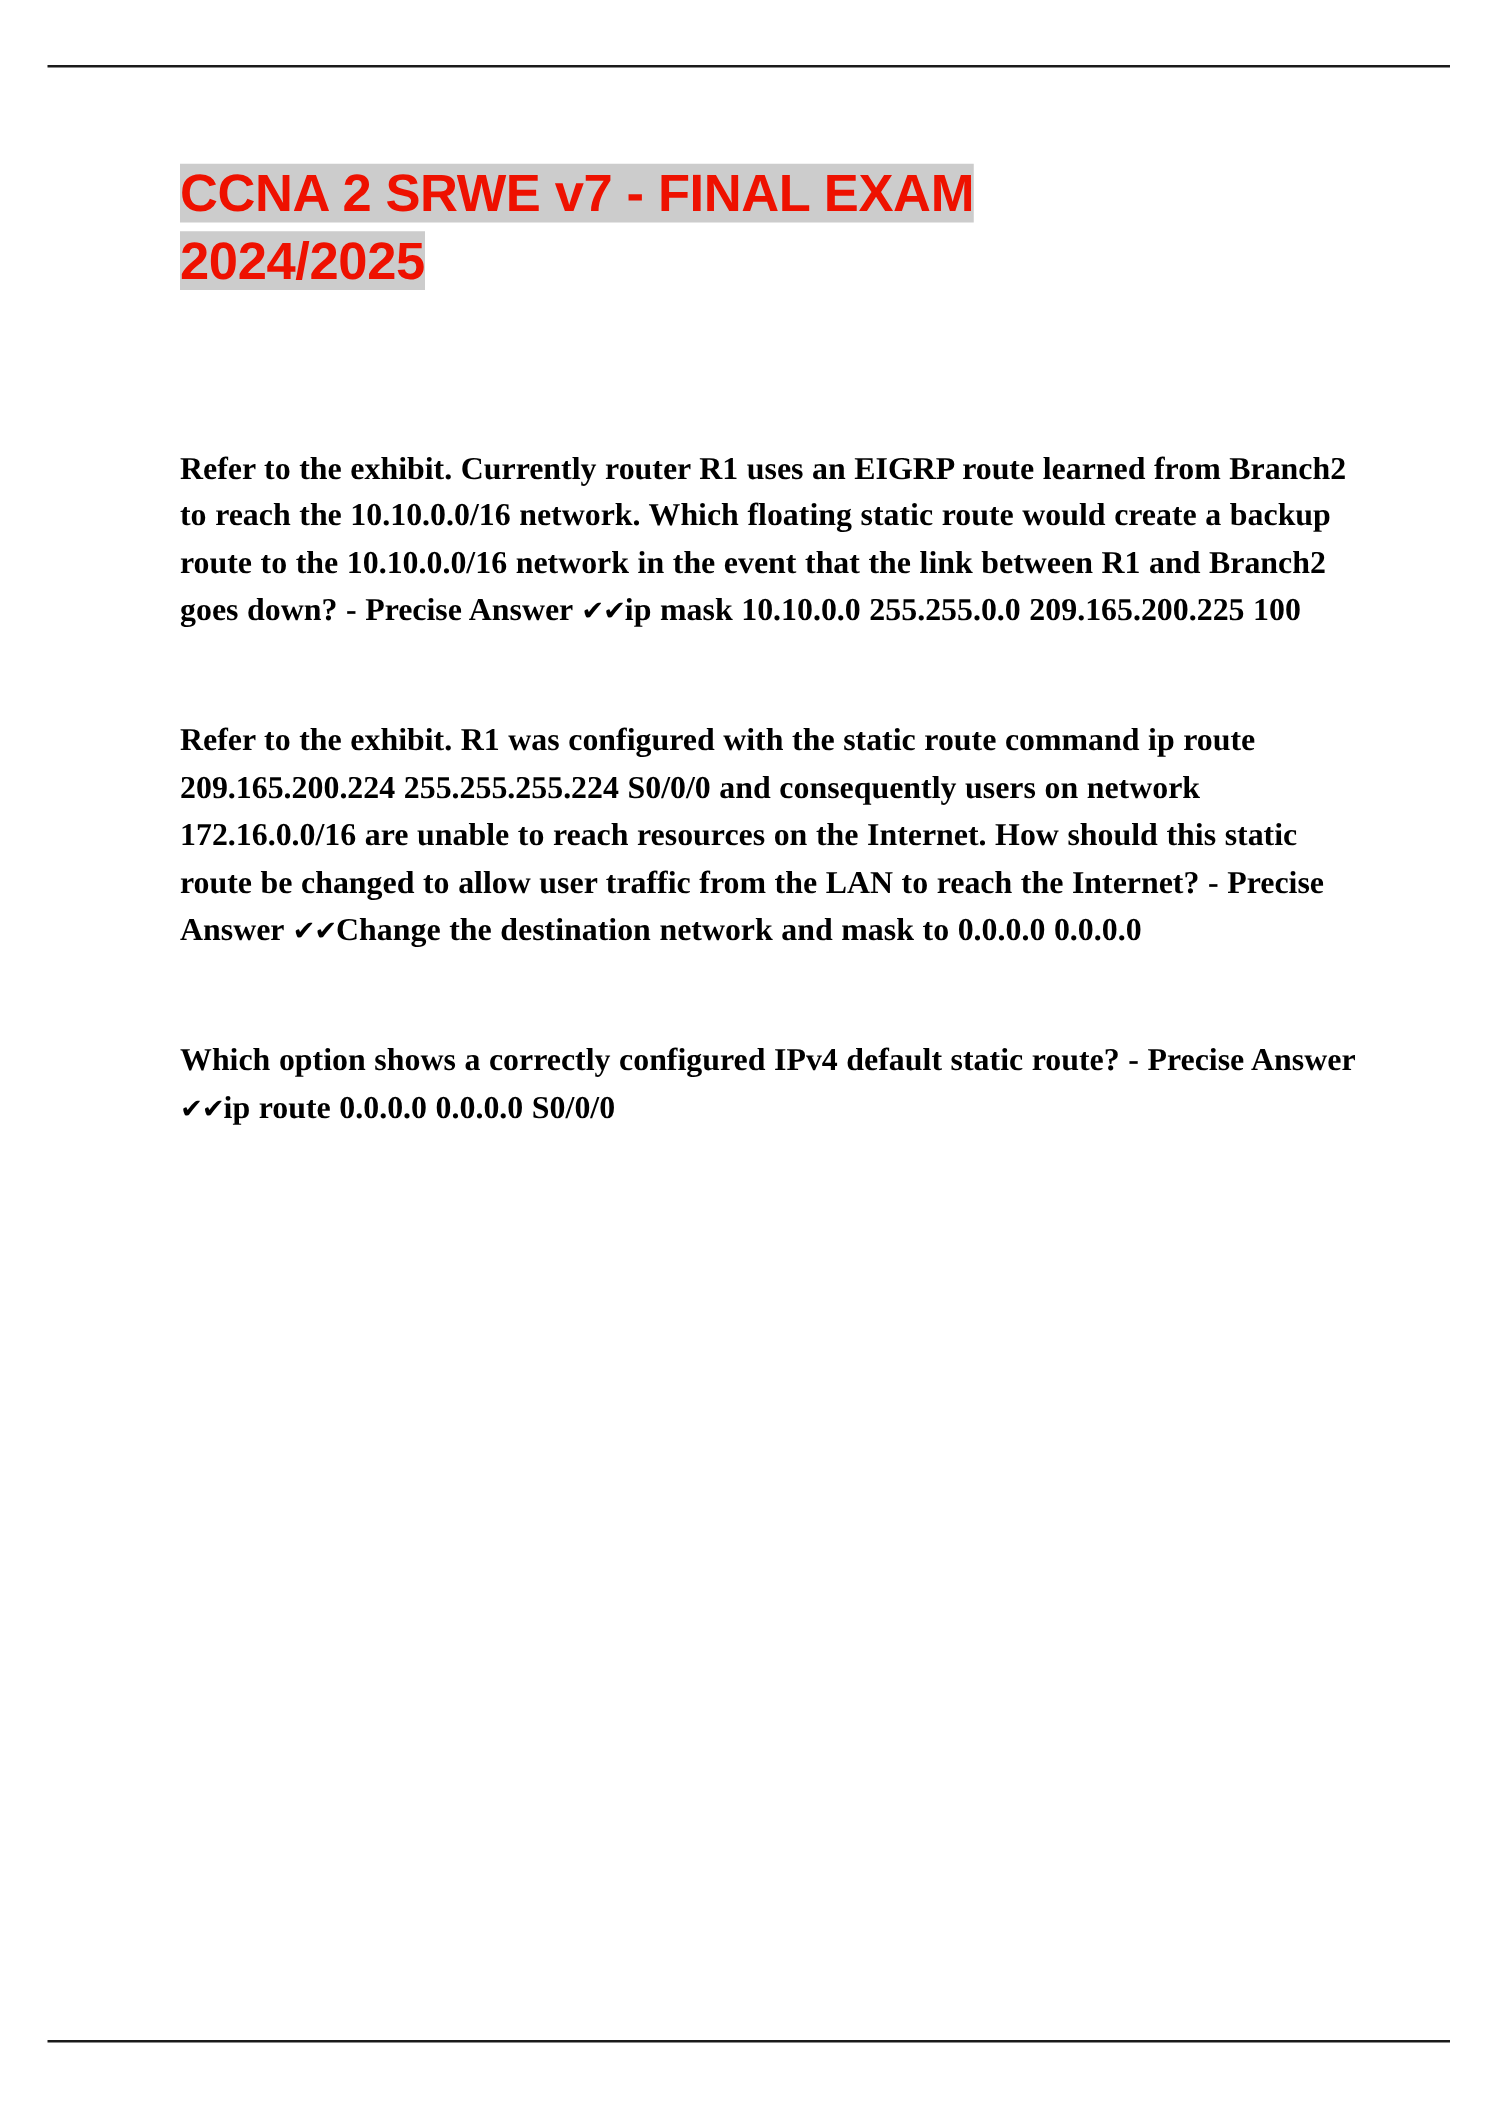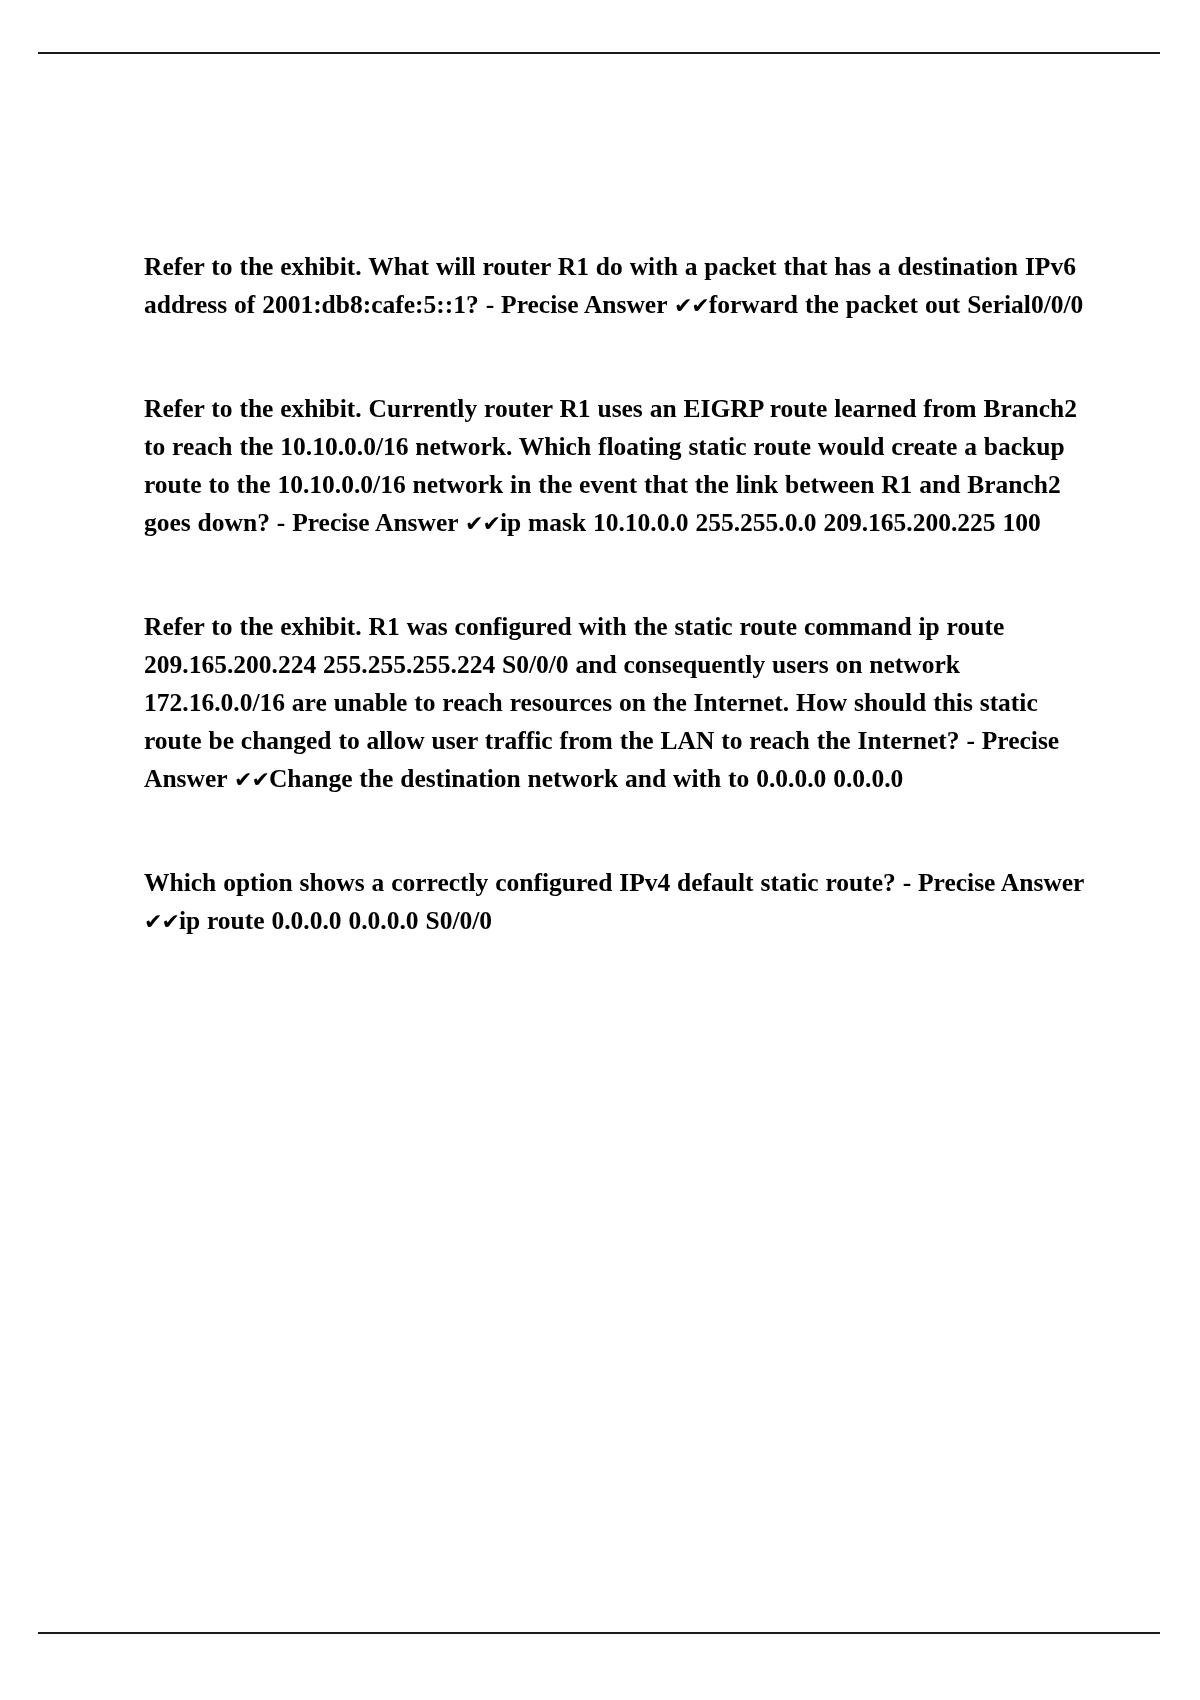--- a/index.html
+++ b/index.html
@@ -88,36 +88,36 @@
 </style>
 </head>
 <body>
 
 <div class="page">
 
   <div class="rule-top"></div>
 
   <div class="content">
 
+    <h1 class="doc-title">
+      <span class="hl">CCNA 2 SRWE v7 - FINAL EXAM</span><br>
+      <span class="hl">2024/2025</span>
+    </h1>
 
     <div class="qa-list">
 
-      <p class="qa">
-        <span>Refer to the exhibit. What will router R1 do with a packet that has a destination IPv6 address of 2001:db8:cafe:5::1? - Precise Answer</span>
-        <span class="check">✔✔</span><span>forward the packet out Serial0/0/0</span>
-      </p>
 
       <p class="qa">
         <span>Refer to the exhibit. Currently router R1 uses an EIGRP route learned from Branch2 to reach the 10.10.0.0/16 network. Which floating static route would create a backup route to the 10.10.0.0/16 network in the event that the link between R1 and Branch2 goes down? - Precise Answer</span>
         <span class="check">✔✔</span><span>ip mask 10.10.0.0 255.255.0.0 209.165.200.225 100</span>
       </p>
 
       <p class="qa">
         <span>Refer to the exhibit. R1 was configured with the static route command ip route 209.165.200.224 255.255.255.224 S0/0/0 and consequently users on network 172.16.0.0/16 are unable to reach resources on the Internet. How should this static route be changed to allow user traffic from the LAN to reach the Internet? - Precise Answer</span>
-        <span class="check">✔✔</span><span>Change the destination network and with to 0.0.0.0 0.0.0.0</span>
+        <span class="check">✔✔</span><span>Change the destination network and mask to 0.0.0.0 0.0.0.0</span>
       </p>
 
       <p class="qa">
         <span>Which option shows a correctly configured IPv4 default static route? - Precise Answer</span>
         <span class="check">✔✔</span><span>ip route 0.0.0.0 0.0.0.0 S0/0/0</span>
       </p>
 
     </div>
   </div>
 

